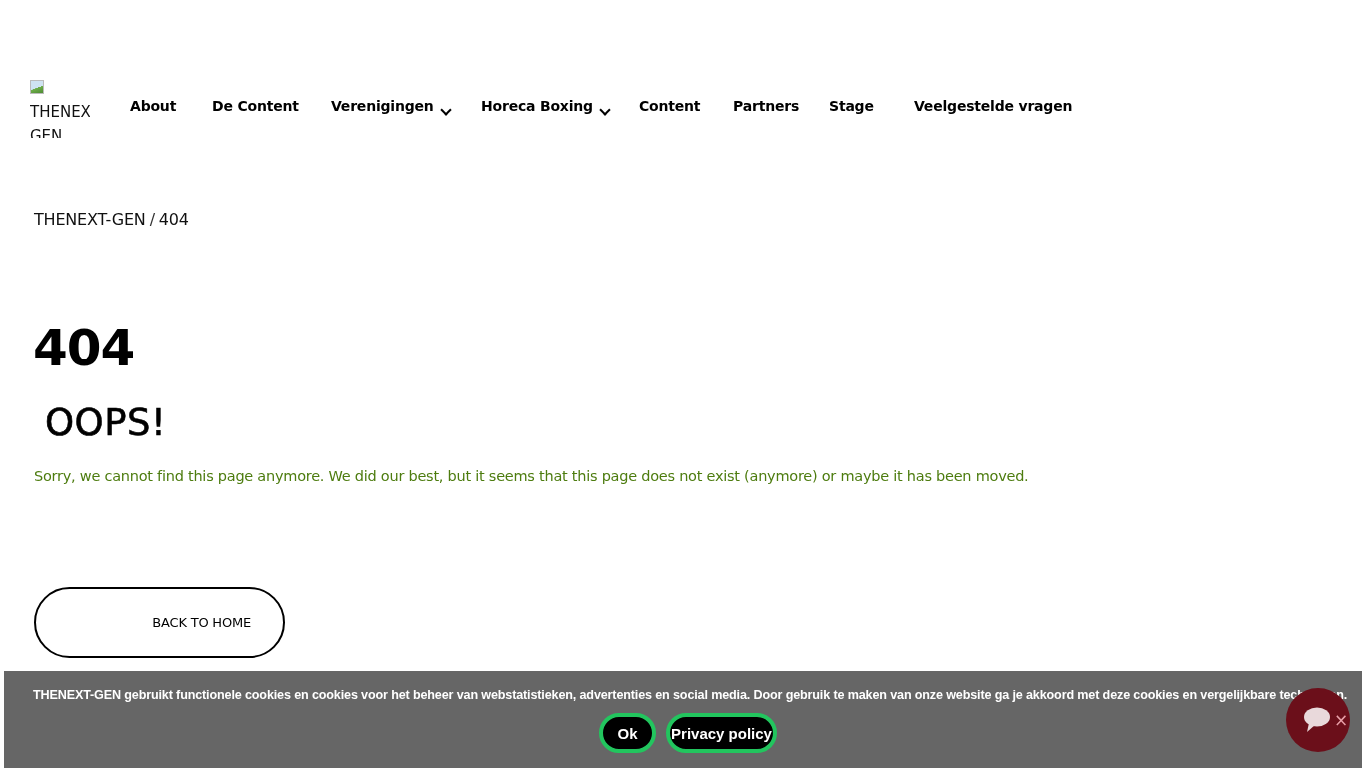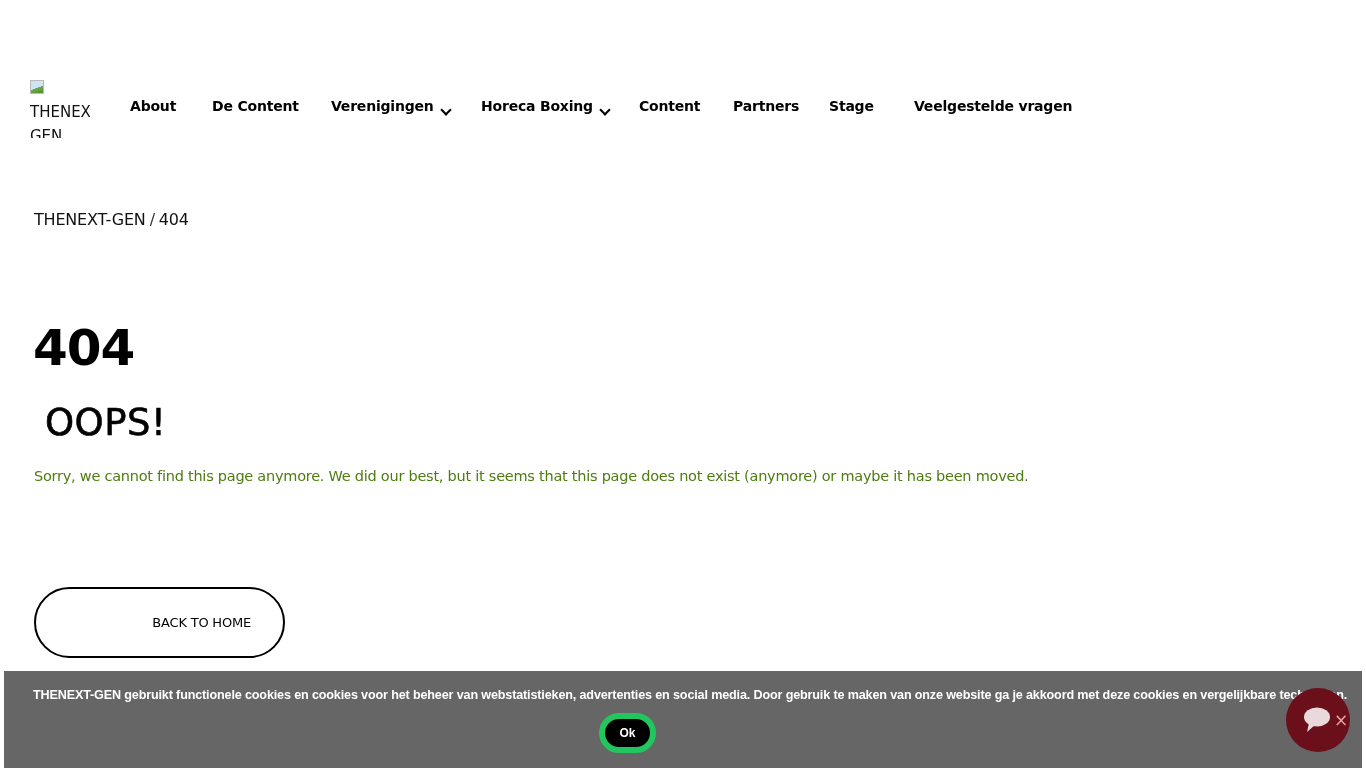--- a/index.html
+++ b/index.html
@@ -28,22 +28,22 @@
   .oops { position: absolute; left: 33px; top: 400px; font-size: 37px; font-weight: normal; line-height: 46px; letter-spacing: 0.5px; margin-left: 12px; -webkit-text-stroke: 0.6px #000; }
   .desc { position: absolute; left: 34px; top: 468px; font-size: 14.5px; color: #4d7c0f; letter-spacing: -0.25px; white-space: nowrap; }
 
   .back-btn { position: absolute; left: 34px; top: 567px; width: 251px; height: 71px; border: 2px solid #000;
               border-radius: 36px; background: #fff; font-size: 13px; text-align: right; padding-right: 32px;
               font-family: "DejaVu Sans", sans-serif; cursor: pointer; letter-spacing: -0.2px; margin-top: 20px; }
 
   .cookie-bar { position: absolute; left: 4px; top: 671px; width: 1358px; height: 97px; background: #666666; }
   .cookie-text { position: absolute; left: 29px; top: 17px; font-family: "Liberation Sans", sans-serif; font-weight: bold;
                  font-size: 12.6px; color: #fff; white-space: nowrap; letter-spacing: -0.15px; }
-  .cbtn { position: absolute; top: 42px; height: 40px; background: #000; color: #fff; border: 6px solid #22c55e;
-          border-radius: 20px; font-family: "Liberation Sans", sans-serif; font-weight: bold; font-size: 12px; cursor: pointer; }
+  .cbtn { position: absolute; top: 42px; height: 40px; background: #000; color: #fff; border: 4px solid #22c55e;
+          border-radius: 20px; font-family: "Liberation Sans", sans-serif; font-weight: bold; font-size: 15px; cursor: pointer; }
   .cbtn.ok { left: 595px; width: 57px; }
   .cbtn.privacy { left: 662px; width: 111px; }
 
   .chat { position: absolute; left: 1286px; top: 688px; width: 64px; height: 64px; border-radius: 50%;
           background: #6b0f1a; cursor: pointer; }
   .chat svg { position: absolute; left: 16px; top: 18px; }
   .chat-close { position: absolute; left: 1334px; top: 711px; color: #e8a0a8; font-family: "DejaVu Sans", sans-serif;
                 font-size: 17px; line-height: 18px; cursor: pointer; }
 </style>
 </head>
@@ -91,20 +91,21 @@
 
 <h1 class="h404">404</h1>
 <h2 class="oops">OOPS!</h2>
 <p class="desc">Sorry, we cannot find this page anymore. We did our best, but it seems that this page does not exist (anymore) or maybe it has been moved.</p>
 
 <button class="back-btn">BACK TO HOME</button>
 
 <div class="cookie-bar">
   <div class="cookie-text">THENEXT-GEN gebruikt functionele cookies en cookies voor het beheer van webstatistieken, advertenties en social media. Door gebruik te maken van onze website ga je akkoord met deze cookies en vergelijkbare technieken.</div>
   <button class="cbtn ok">Ok</button>
+  <button class="cbtn privacy">Privacy policy</button>
 </div>
 
 <div class="chat">
   <svg width="30" height="28" viewBox="0 0 30 28">
     <ellipse cx="15" cy="11" rx="13" ry="9.5" fill="#e9d9db"></ellipse>
     <path d="M7 17 L5 26 L13 19 Z" fill="#e9d9db"></path>
   </svg>
 </div>
 <span class="chat-close">×</span>
 

